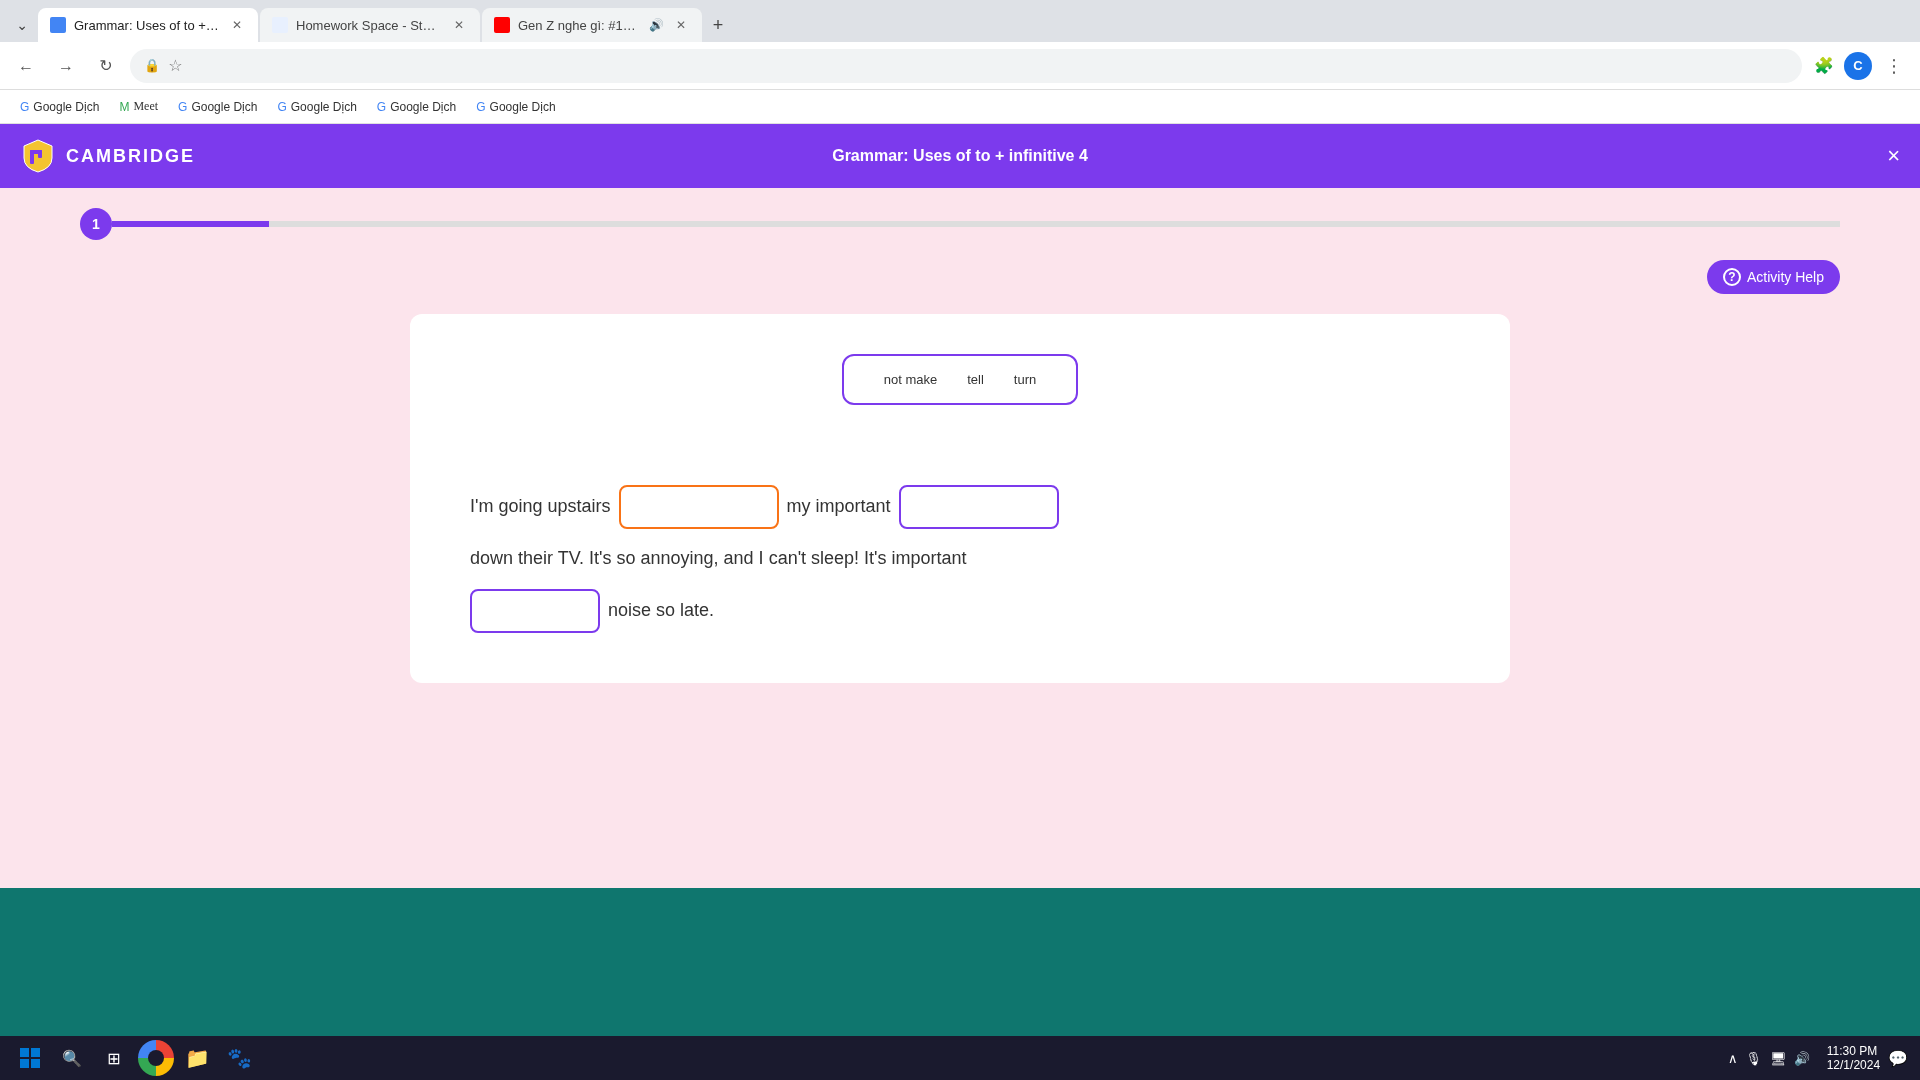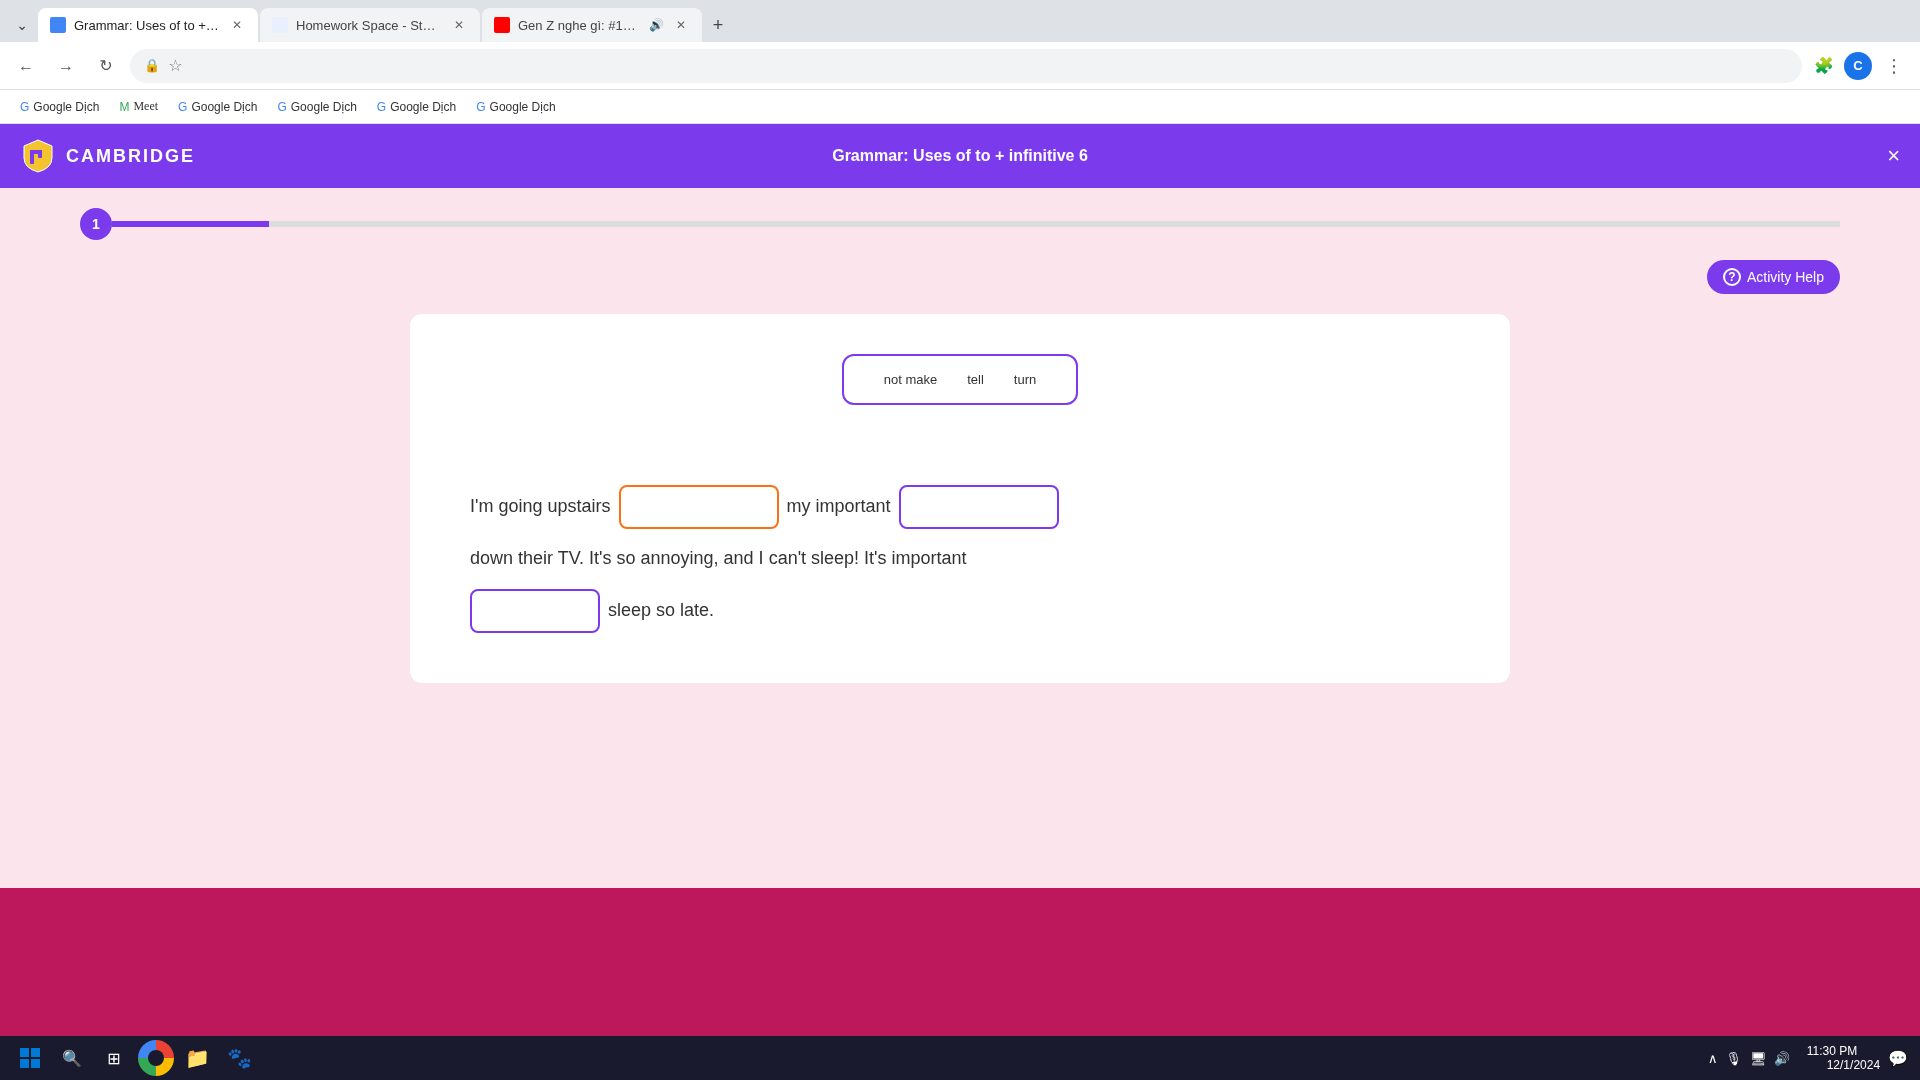--- a/index.html
+++ b/index.html
@@ -30,21 +30,21 @@
     .star-icon { color: #777; font-size: 16px; }
     .ext-icons { display: flex; align-items: center; gap: 6px; }
     .ext-icon { width: 28px; height: 28px; border-radius: 50%; display: flex; align-items: center; justify-content: center; font-size: 14px; }
     .profile-icon { width: 28px; height: 28px; border-radius: 50%; background: #1a73e8; display: flex; align-items: center; justify-content: center; color: white; font-size: 13px; font-weight: bold; }
 
     
     .bookmarks-bar { display: flex; align-items: center; padding: 4px 12px; height: 34px; gap: 4px; background: white; border-bottom: 1px solid #e0e0e0; }
     .bookmark-item { display: flex; align-items: center; gap: 4px; padding: 3px 8px; border-radius: 4px; cursor: pointer; font-size: 12px; color: #333; }
 
     
-    .page-content { background: #be185d; width: 100%; height: calc(1080px - 124px); }
+    .page-content { background: #0f766e; width: 100%; height: calc(1080px - 124px); }
 
     
     .cambridge-header { background: #7c3aed; display: flex; align-items: center; padding: 0 20px; height: 64px; position: relative; }
     .cambridge-logo { display: flex; align-items: center; gap: 10px; }
     .cambridge-shield { width: 36px; height: 36px; }
     .cambridge-text { color: white; font-size: 18px; font-weight: bold; letter-spacing: 2px; }
     .header-title { position: absolute; left: 50%; transform: translateX(-50%); color: white; font-size: 16px; font-weight: bold; }
     .header-close { margin-left: auto; color: white; font-size: 22px; cursor: pointer; }
 
     
@@ -162,21 +162,21 @@
   <div class="cambridge-header">
     <div class="cambridge-logo">
       <svg class="cambridge-shield" viewBox="0 0 36 36">
         <path d="M18 2 L32 8 L32 20 Q32 30 18 34 Q4 30 4 20 L4 8 Z" fill="#f4c430" stroke="white" stroke-width="1"></path>
         <rect x="10" y="12" width="4" height="14" fill="#7c3aed" rx="1"></rect>
         <rect x="10" y="12" width="12" height="4" fill="#7c3aed" rx="1"></rect>
         <rect x="18" y="12" width="4" height="8" fill="#7c3aed" rx="1"></rect>
       </svg>
       <span class="cambridge-text">CAMBRIDGE</span>
     </div>
-    <div class="header-title">Grammar: Uses of to + infinitive 6</div>
+    <div class="header-title">Grammar: Uses of to + infinitive 4</div>
     <div class="header-close">×</div>
   </div>
 
   <div class="content-area">
 
     <div class="progress-bar-container">
       <div class="progress-circle">1</div>
       <div class="progress-segment filled"></div>
       <div class="progress-segment"></div>
       <div class="progress-segment"></div>
@@ -216,21 +216,21 @@
           <span>my important</span>
           <input class="answer-input" type="text" style="">
         </div>
 
         <div class="sentence-line">
           <span>down their TV. It's so annoying, and I can't sleep! It's important</span>
         </div>
 
         <div class="sentence-line">
           <input class="answer-input-small" type="text" style="">
-          <span>sleep so late.</span>
+          <span>noise so late.</span>
         </div>
 
       </div>
     </div>
   </div>
 </div>
 
 <div class="taskbar" style="position:fixed; bottom:0; left:0; width:1920px; height:44px; background:#1a1a2e; display:flex; align-items:center; padding:0 12px; gap:6px; z-index:9999;">
 
   <div class="taskbar-icon" style="width:36px; height:36px; display:flex; align-items:center; justify-content:center;">
@@ -260,17 +260,17 @@
 
   <div style="flex:1;"></div>
 
   <div style="display:flex; align-items:center; gap:8px; color:white; font-size:13px;">
     <span style="cursor:pointer;">∧</span>
     <span>🎙</span>
     <span>🖥</span>
     <span>🔊</span>
     <div style="text-align:left; margin-left:8px;">
       <div style="font-size:12px; color:white;">11:30 PM</div>
-      <div style="font-size:12px; color:white;margin-left:20px;">12/1/2024</div>
+      <div style="font-size:12px; color:white;">12/1/2024</div>
     </div>
     <span style="font-size:16px; cursor:pointer;">💬</span>
   </div>
 </div>
 
 </body></html>

